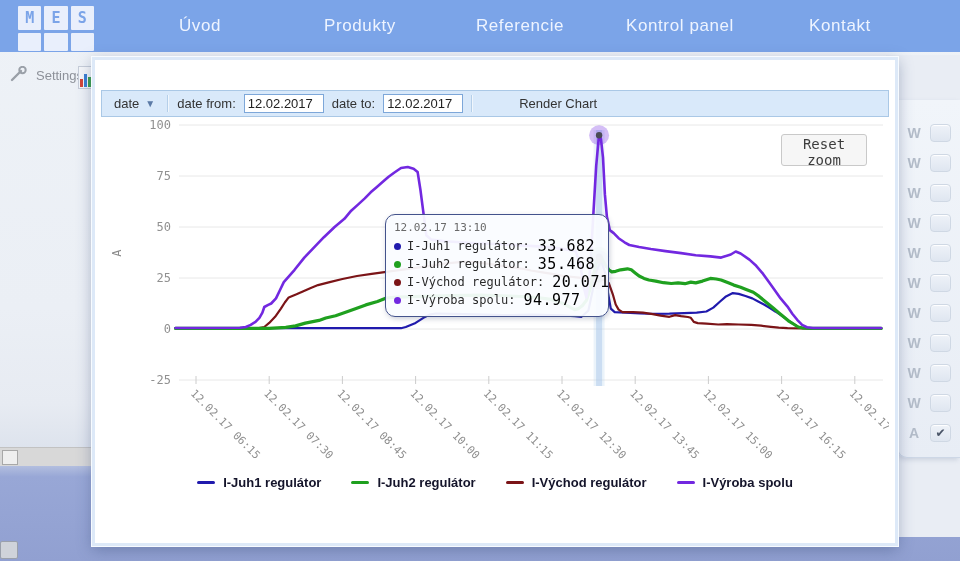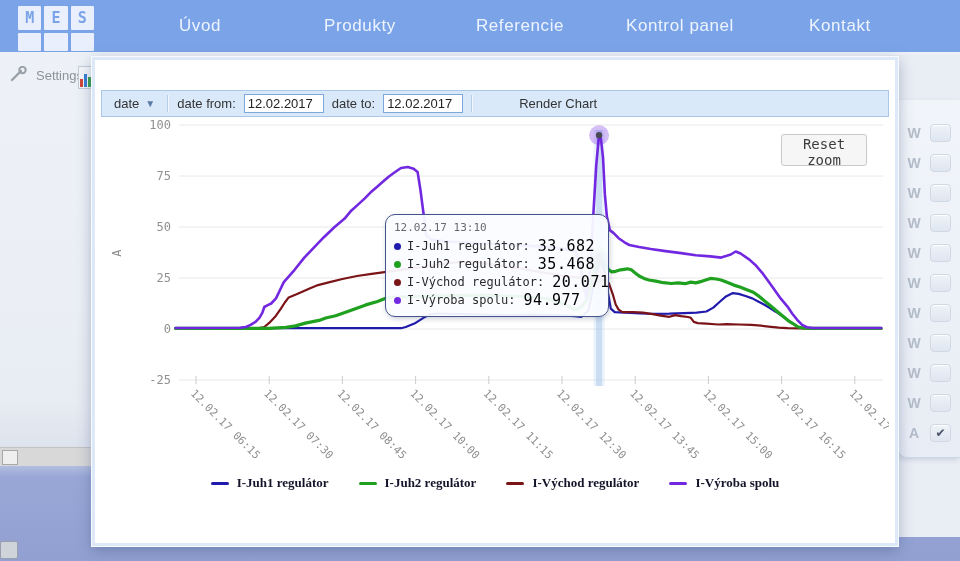--- a/index.html
+++ b/index.html
@@ -54,21 +54,21 @@
   .reset-zoom{position:absolute;left:686px;top:16px;width:86px;height:32px;background:#f6f6f6;border:1px solid #c9c9c9;
     border-radius:3px;color:#3c3c3c;font-size:14px;font-family:"DejaVu Sans Mono",monospace;cursor:pointer;}
   .tooltip{position:absolute;left:290px;top:96px;width:224px;height:103px;background:rgba(250,252,255,.94);
     border:1px solid #44538c;border-radius:10px;box-shadow:1px 2px 5px rgba(60,70,110,.25);
     font-family:"DejaVu Sans Mono",monospace;padding:6px 8px;box-sizing:border-box;}
   .tt-title{font-size:11px;color:#6a6a6a;margin-bottom:3px;}
   .tt-row{display:flex;align-items:center;gap:6px;font-size:12px;color:#2a2a2a;height:18px;white-space:nowrap;}
   .tt-dot{width:7px;height:7px;border-radius:50%;flex:0 0 auto;}
   .tt-val{font-size:15px;font-weight:normal;color:#000000;letter-spacing:.5px;margin-left:2px;}
   .legend{position:absolute;left:0;top:415px;width:800px;display:flex;justify-content:center;gap:30px;
-    font-family:Liberation Serif, serif;font-size:13px;font-weight:bold;color:#14142a;}
+    font-family:Liberation Sans, sans-serif;font-size:13px;font-weight:bold;color:#14142a;}
   .lg-item{display:flex;align-items:center;gap:8px;cursor:pointer;}
   .lg-dash{width:18px;height:3px;border-radius:2px;}
 </style>
 </head>
 <body>
 
 <div class="desktop">
 
   <div class="settings-row">
     <svg width="20" height="18" viewBox="0 0 20 18">

